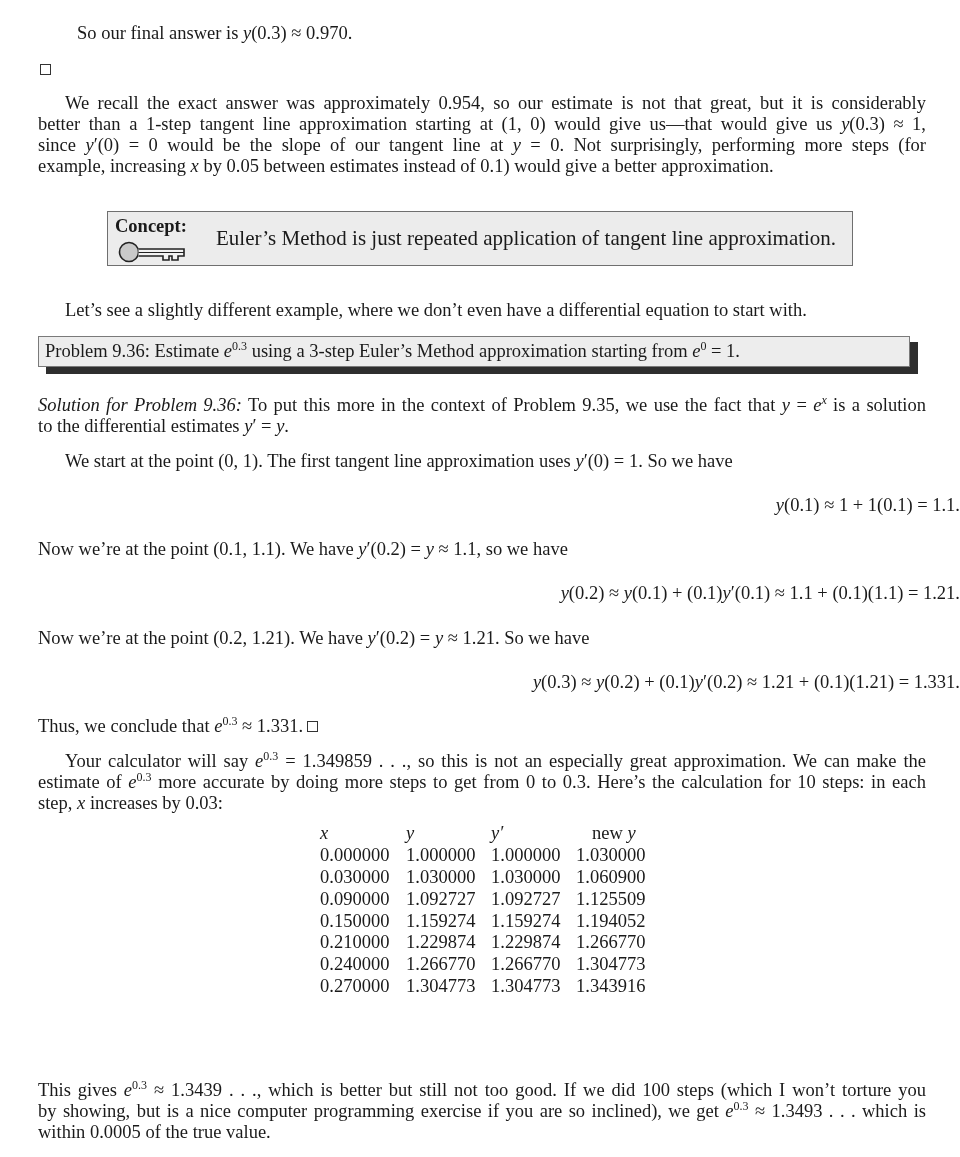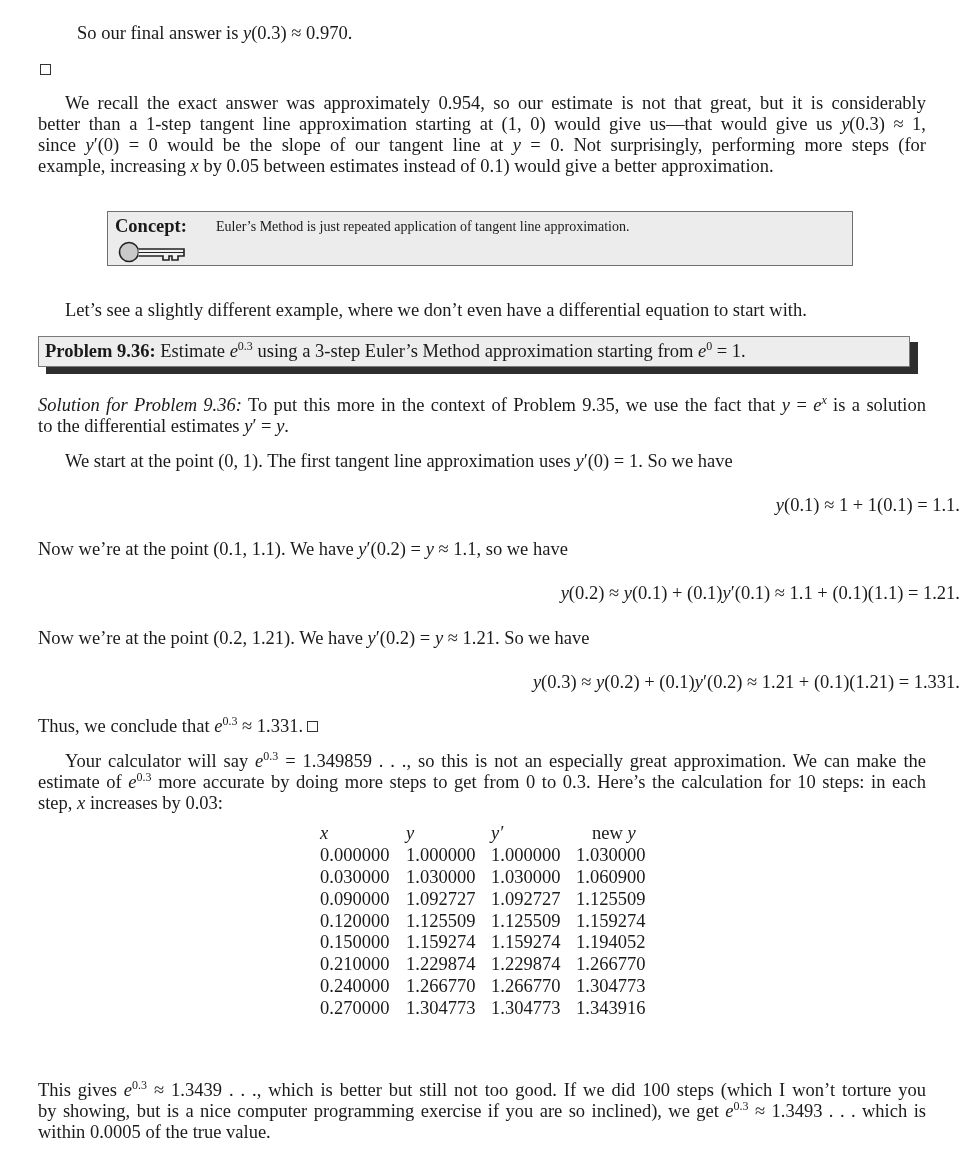--- a/index.html
+++ b/index.html
@@ -21,34 +21,34 @@
   }
   .qed-solo { position: absolute; left: 40px; top: 64px; width: 9px; height: 9px; border: 1px solid #333; }
   .center-eq { position: absolute; left: 0; width: 960px; text-align: right; white-space: nowrap; }
 
   
   .concept-box {
     position: absolute; left: 107px; top: 211px; width: 746px; height: 55px;
     background: #ececec; border: 1.5px solid #6f6f6f; box-sizing: border-box;
   }
   .concept-label { position: absolute; left: 7px; top: 4px; font-weight: bold; font-size: 18.5px; }
-  .concept-text { position: absolute; left: 108px; top: 4px; font-size: 14px; white-space: nowrap; }
+  .concept-text { position: absolute; left: 108px; top: 16px; font-size: 21px; white-space: nowrap; }
   .key-icon { position: absolute; left: 10px; top: 29px; width: 70px; height: 22px; }
 
   
   .problem-wrap { position: absolute; left: 38px; top: 336px; width: 880px; height: 40px; }
   .problem-shadow {
     position: absolute; left: 8px; top: 6px; width: 872px; height: 32px; background: #2e2e2e;
   }
   .problem-box {
     position: absolute; left: 0; top: 0; width: 872px; height: 31px; box-sizing: border-box;
     background: #ededed; border: 1px solid #7a7a7a;
   }
   .problem-text { position: absolute; left: 6px; top: 4px; white-space: nowrap; font-size: 18.5px; }
-  .problem-text b { font-weight: bold; }
+  .problem-text b { font-weight: normal; }
 
   
   .euler-table { position: absolute; left: 320px; top: 823px; border-collapse: collapse; }
   .euler-table th, .euler-table td {
     padding: 0; height: 21.8px; text-align: left; font-weight: normal; font-size: 18.5px;
     white-space: nowrap;
   }
   .euler-table th { font-style: italic; }
   .euler-table th span.rom { font-style: normal; margin-left: 16px; }
   .c0 { width: 86px; } .c1 { width: 85px; } .c2 { width: 85px; } .c3 { width: 80px; }
@@ -149,26 +149,20 @@
         <td>1.030000</td>
         <td>1.060900</td>
       </tr>
     <tr>
         <td>0.090000</td>
         <td>1.092727</td>
         <td>1.092727</td>
         <td>1.125509</td>
       </tr>
     <tr>
-        <td>0.120000</td>
-        <td>1.125509</td>
-        <td>1.125509</td>
-        <td>1.159274</td>
-      </tr>
-    <tr>
         <td>0.150000</td>
         <td>1.159274</td>
         <td>1.159274</td>
         <td>1.194052</td>
       </tr>
     <tr>
         <td>0.210000</td>
         <td>1.229874</td>
         <td>1.229874</td>
         <td>1.266770</td>

